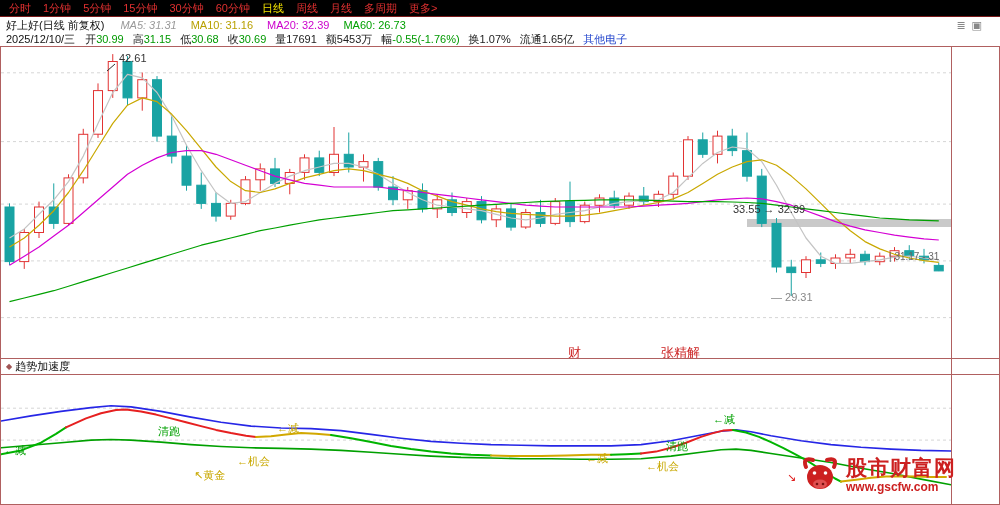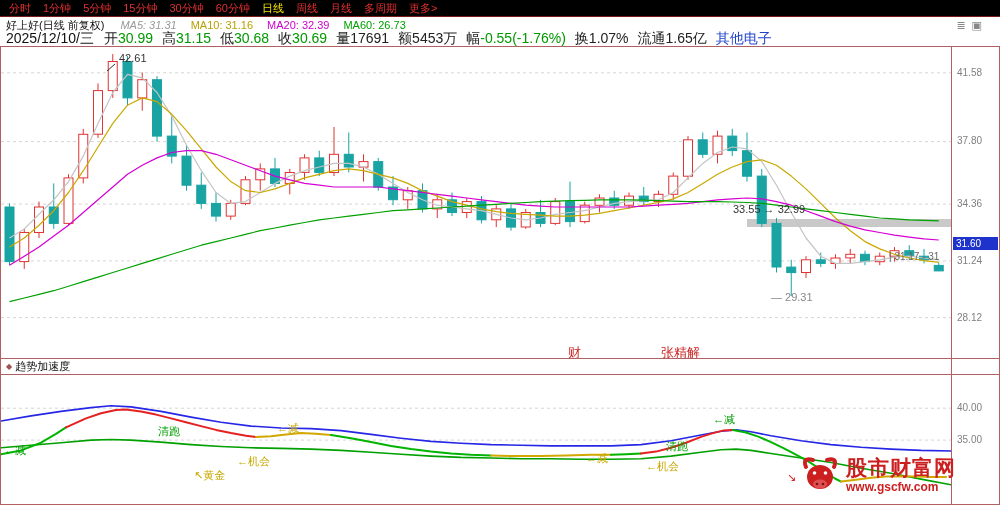--- a/index.html
+++ b/index.html
@@ -18,21 +18,21 @@
   
   .title-row{position:absolute;left:0;top:18px;width:1000px;height:14px;display:flex;
     align-items:center;font-size:11px;padding-left:6px;}
   .stock-title{color:#111;}
   .ma-labels{margin-left:16px;}
   .ma-labels span{margin-right:14px;}
   .title-icons{margin-left:auto;margin-right:12px;color:#888;letter-spacing:6px;font-size:11px;}
 
   
   .info-row{position:absolute;left:0;top:32px;width:1000px;height:14px;display:flex;
-    align-items:center;font-size:14px;padding-left:6px;}
+    align-items:center;font-size:11px;padding-left:6px;}
   .info-date{color:#111;margin-right:10px;}
   .info-fields .info-field{margin-right:9px;white-space:nowrap;}
   .info-fields .lbl{color:#222;}
 
   
   .chart-frame{position:absolute;left:0;top:46px;width:1000px;height:459px;border:1px solid #b06060;pointer-events:none;}
   .axis-divider{position:absolute;left:951px;top:46px;width:1px;height:459px;background:#b06060;}
 
   #mainChart{position:absolute;left:1px;top:47px;}
   #lowerChart{position:absolute;left:1px;top:375px;}
@@ -266,30 +266,20 @@
       <text x="236" y="90" fill="#c8a800" font-size="11">←机会</text>
       <text x="193" y="104" fill="#c8a800" font-size="11">↖黄金</text>
       <text x="585" y="87" fill="#c8a800" font-size="11">←减</text>
       <text x="645" y="95" fill="#c8a800" font-size="11">←机会</text>
       <text x="665" y="75" fill="#00a000" font-size="11">清跑</text>
       <text x="712" y="48" fill="#00a000" font-size="11">←减</text>
       <text x="786" y="106" fill="#e02020" font-size="11">↘</text>
     </svg>
 
   <div class="axis-divider"></div>
-  <div class="y-axis">
-      <div class="axis-label" style="top: 21px;">41.58</div>
-      <div class="axis-label" style="top: 89px;">37.80</div>
-      <div class="axis-label" style="top: 152px;">34.36</div>
-      <div class="axis-label hl" style="top: 191px;">31.60</div>
-      <div class="axis-label" style="top: 209px;">31.24</div>
-      <div class="axis-label" style="top: 266px;">28.12</div>
-      <div class="axis-label" style="top: 356px;">40.00</div>
-      <div class="axis-label" style="top: 388px;">35.00</div>
-    </div>
 
   <div class="watermark">
     <svg width="40" height="42" viewBox="0 0 40 42">
       <path d="M6 13 Q2 3 13 6" stroke="#cc2020" stroke-width="4" fill="none" stroke-linecap="round"></path>
       <path d="M34 13 Q38 3 27 6" stroke="#cc2020" stroke-width="4" fill="none" stroke-linecap="round"></path>
       <ellipse cx="20" cy="23" rx="13" ry="12" fill="#cc2020"></ellipse>
       <circle cx="14.5" cy="19" r="1.8" fill="#ffffff"></circle>
       <circle cx="25.5" cy="19" r="1.8" fill="#ffffff"></circle>
       <ellipse cx="20" cy="30" rx="7" ry="4.5" fill="#e05050"></ellipse>
       <circle cx="17" cy="30" r="1.3" fill="#7a1010"></circle>

